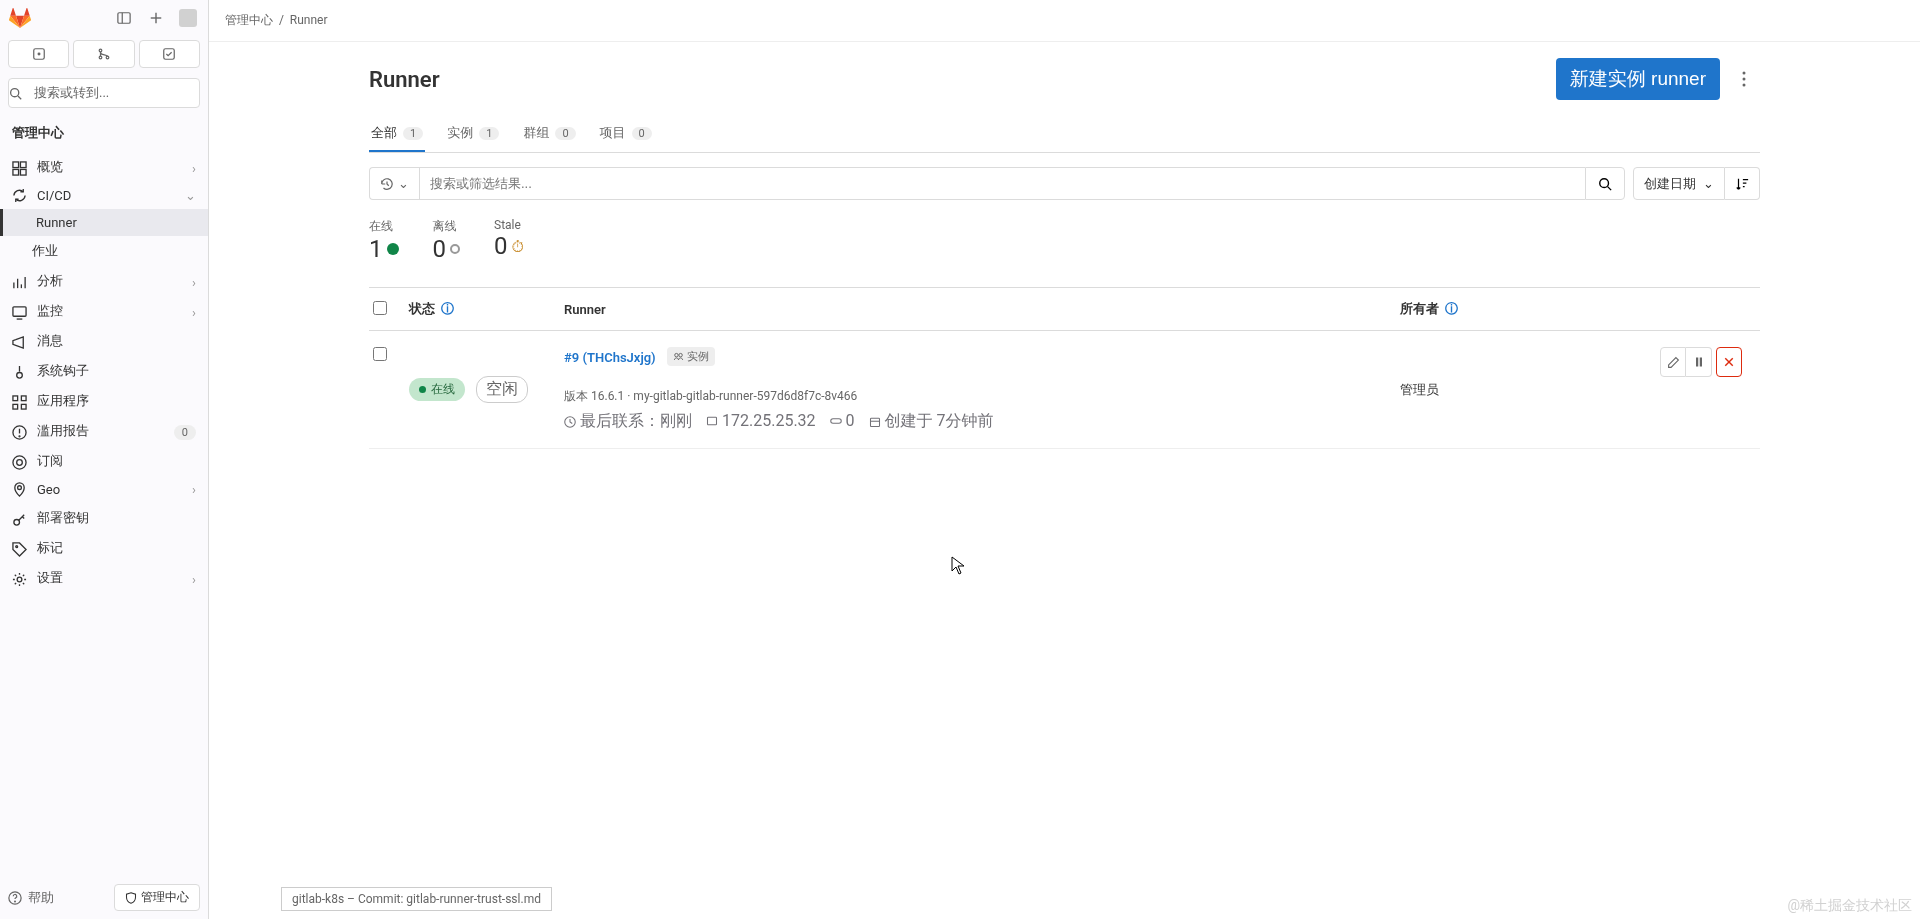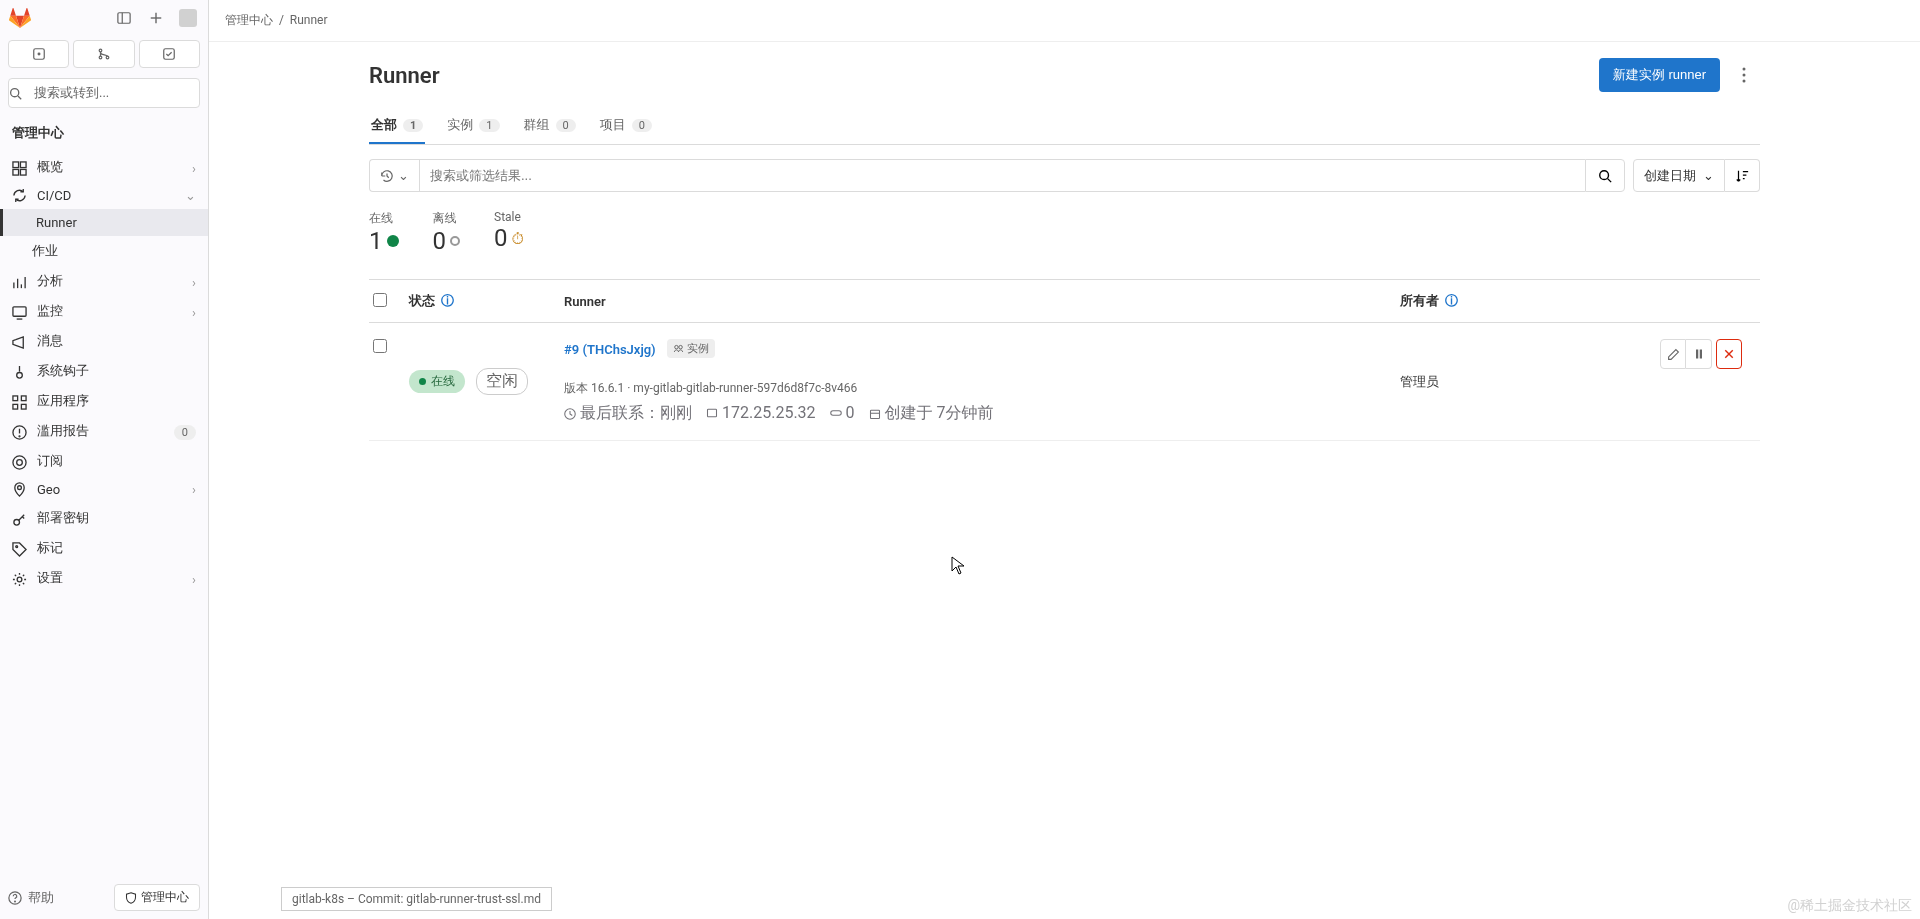--- a/index.html
+++ b/index.html
@@ -22,25 +22,25 @@
 .sb-footer{margin-top:auto;padding:8px;display:flex;align-items:center;justify-content:space-between}
 .sb-help{display:flex;align-items:center;gap:6px;color:#666;cursor:pointer}
 .sb-admin-pill{border:1px solid #dbdbdb;border-radius:4px;padding:4px 10px;display:flex;align-items:center;gap:4px;background:#fff;cursor:pointer;font-size:12px}
 .main{flex:1;display:flex;flex-direction:column;overflow:hidden;position:relative}
 .crumbs{padding:12px 16px;color:#666;font-size:12px;border-bottom:1px solid #eee}
 .crumbs a{color:#666;text-decoration:none}
 .content{padding:16px 160px 16px 160px}
 .page-head{display:flex;align-items:center;margin-bottom:16px}
 .page-title{font-size:22px;font-weight:600}
 .page-head-spacer{flex:1}
-.btn-primary{background:#1f75cb;color:#fff;border:none;padding:8px 14px;border-radius:4px;font-size:13px;cursor:pointer}
+.btn-primary{background:#1f75cb;color:#fff;border:none;padding:8px 14px;border-radius:4px;font-size:19px;cursor:pointer}
 .btn-more{width:32px;height:32px;display:flex;align-items:center;justify-content:center;cursor:pointer;margin-left:8px;color:#666}
 .tabs{display:flex;gap:20px;border-bottom:1px solid #dbdbdb;margin-bottom:14px}
 .tab{padding:8px 2px;display:flex;align-items:center;gap:6px;cursor:pointer;color:#666;border-bottom:2px solid transparent;font-size:13px}
-.tab.active{color:#333;border-bottom-color:#1f75cb;font-weight:700}
+.tab.active{color:#333;border-bottom-color:#1f75cb;font-weight:400}
 .tab .count{background:#eee;border-radius:10px;padding:0 7px;font-size:11px;color:#666}
 .filter-row{display:flex;gap:0;margin-bottom:18px}
 .hist-btn{border:1px solid #dbdbdb;border-right:none;border-radius:4px 0 0 4px;padding:0 10px;display:flex;align-items:center;gap:4px;background:#fff;cursor:pointer;color:#666}
 .search-inp{flex:1;border:1px solid #dbdbdb;border-right:none;padding:8px 10px;font-size:13px;outline:none}
 .srch-btn{border:1px solid #dbdbdb;padding:0 12px;background:#fff;cursor:pointer;display:flex;align-items:center;border-radius:0 4px 4px 0}
 .sort-dd{border:1px solid #dbdbdb;border-radius:4px 0 0 4px;padding:0 10px;display:flex;align-items:center;gap:4px;background:#fff;cursor:pointer;margin-left:8px;font-size:13px}
 .sort-dir{border:1px solid #dbdbdb;border-left:none;border-radius:0 4px 4px 0;padding:0 10px;background:#fff;cursor:pointer;display:flex;align-items:center}
 .stats{display:flex;gap:34px;margin-bottom:24px}
 .stat .lbl{font-size:12px;color:#666}
 .stat .val{font-size:24px;font-weight:400;display:flex;align-items:center;gap:4px}

